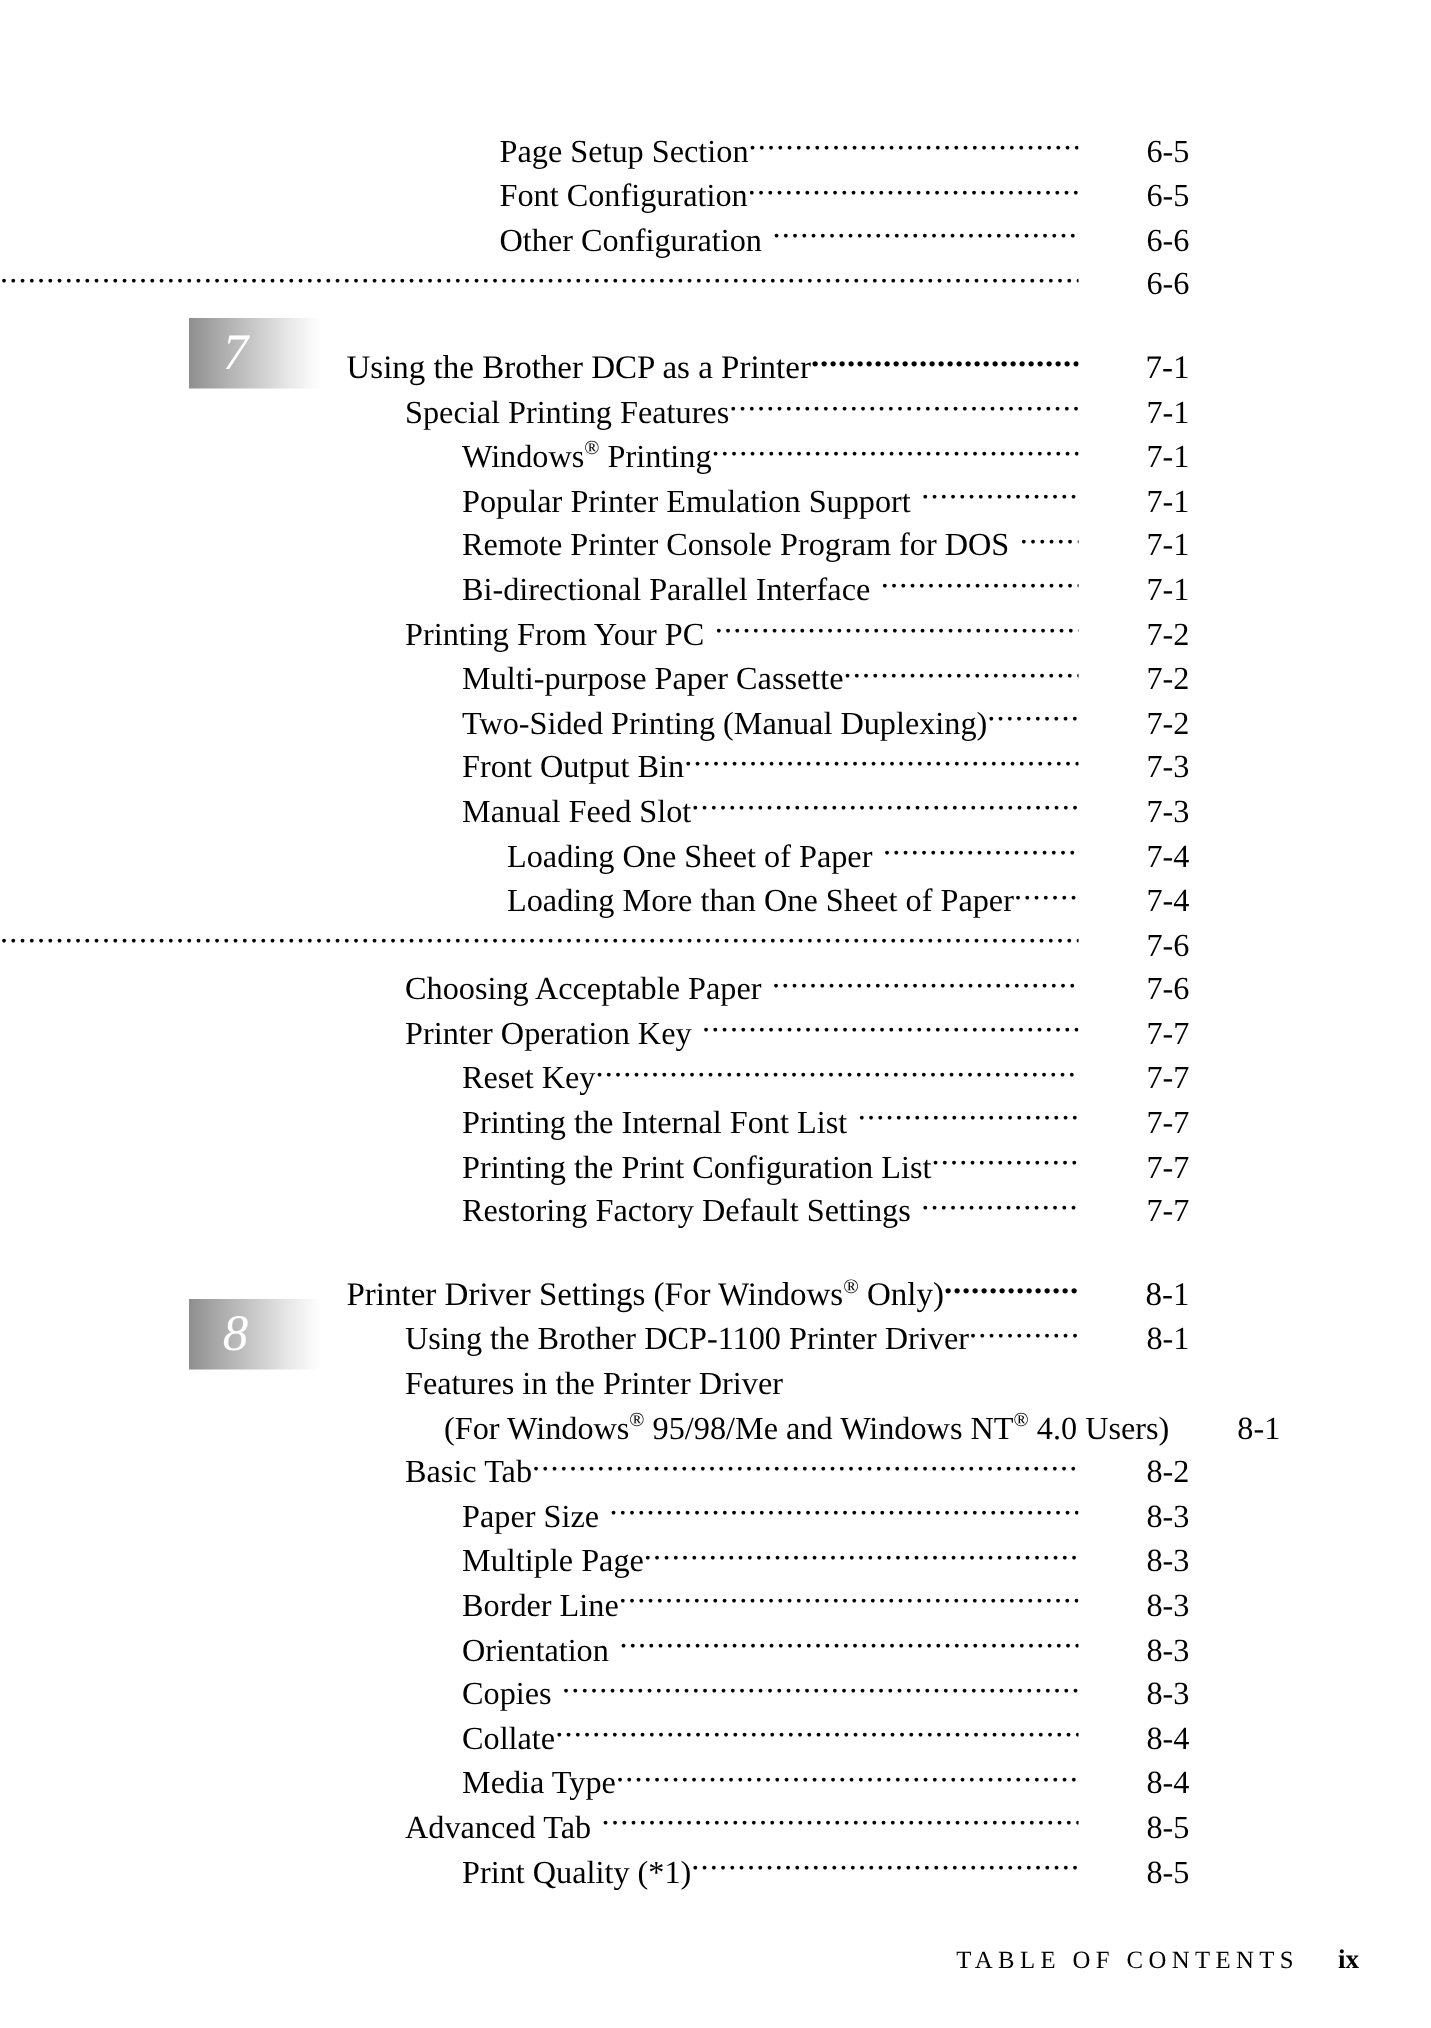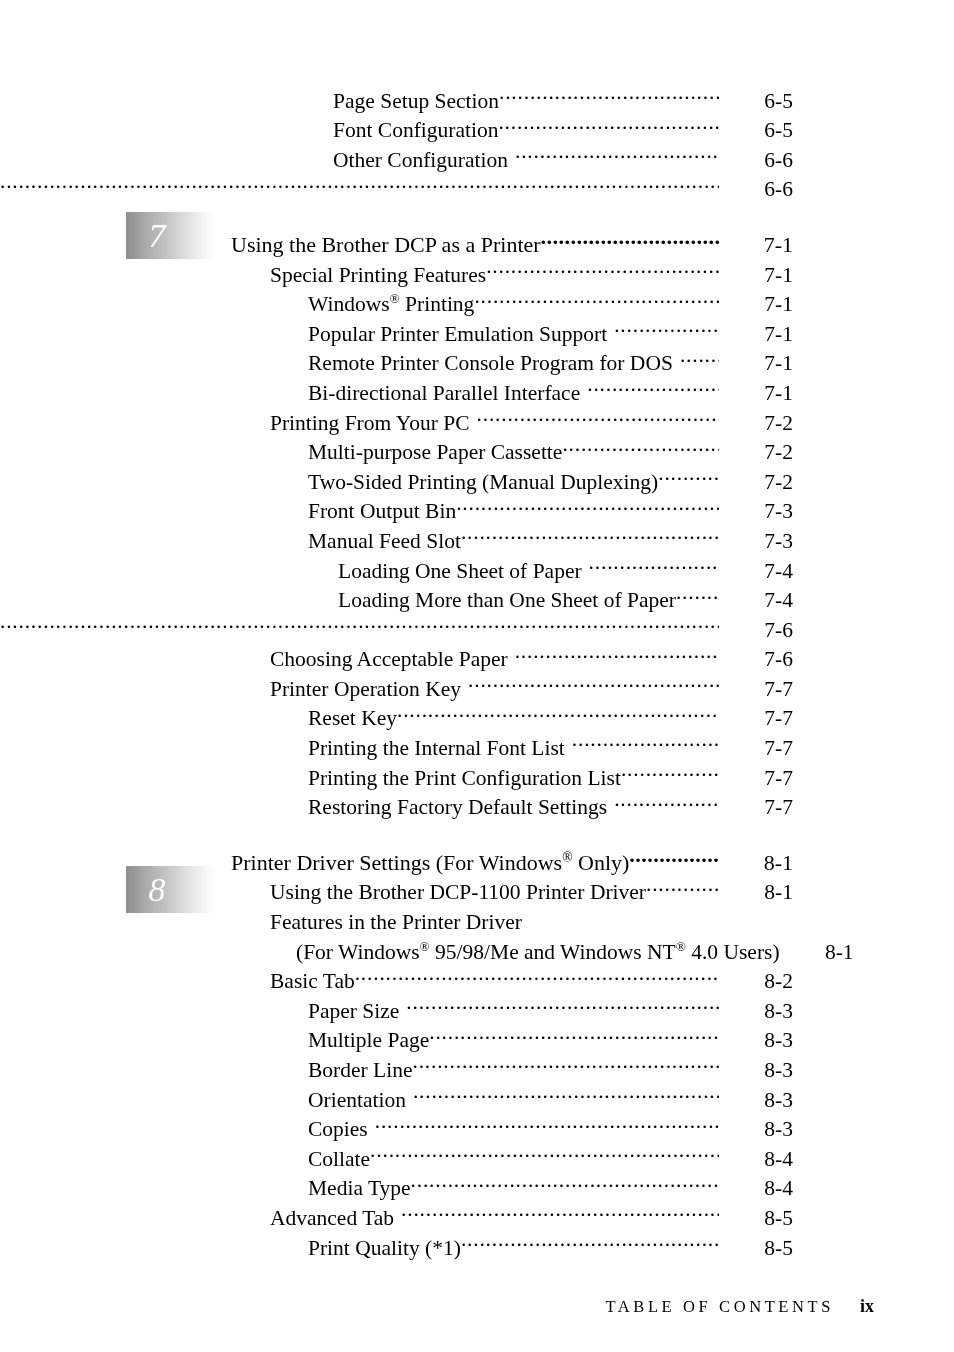--- a/index.html
+++ b/index.html
@@ -127,21 +127,21 @@
   
   .footer {
     position: absolute;
     left: 0;
     top: 1296px;
     width: 954px;
     height: 28px;
     display: flex;
     align-items: baseline;
     justify-content: flex-end;
-    padding-right: 74px;
+    padding-right: 42px;
     box-sizing: border-box;
     font-size: 17px;
   }
   .footer-label {
     letter-spacing: 3.6px;
     font-size: 16.5px;
   }
   .footer-pagenum {
     font-weight: bold;
     font-size: 18px;

